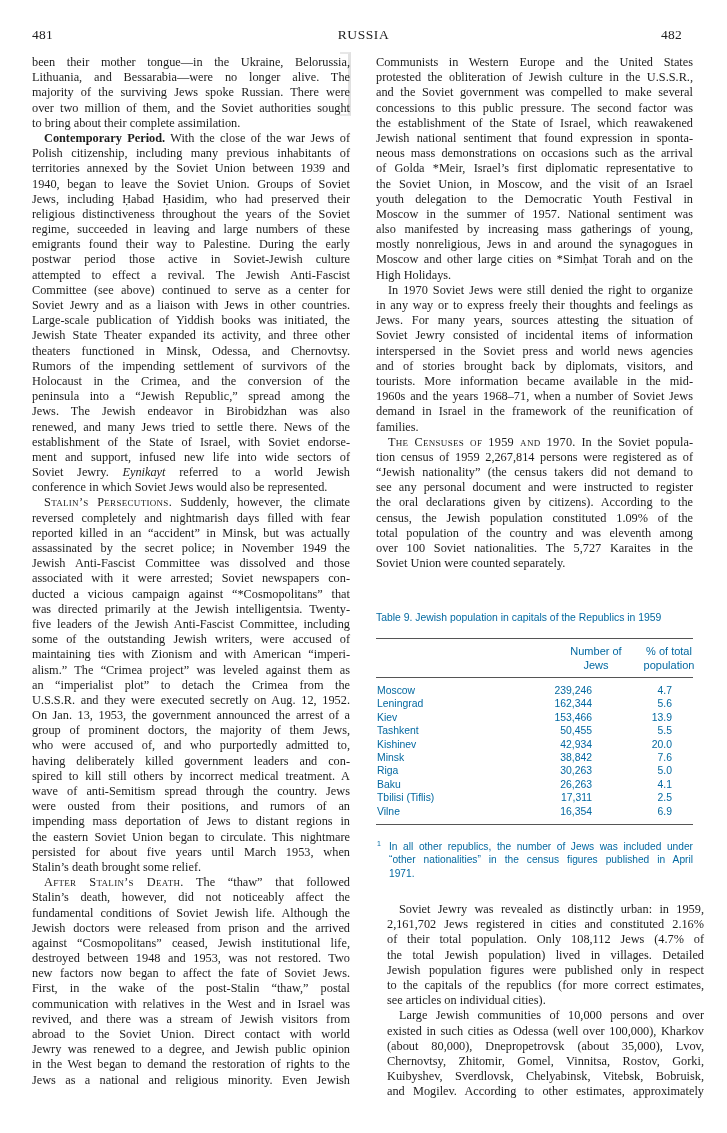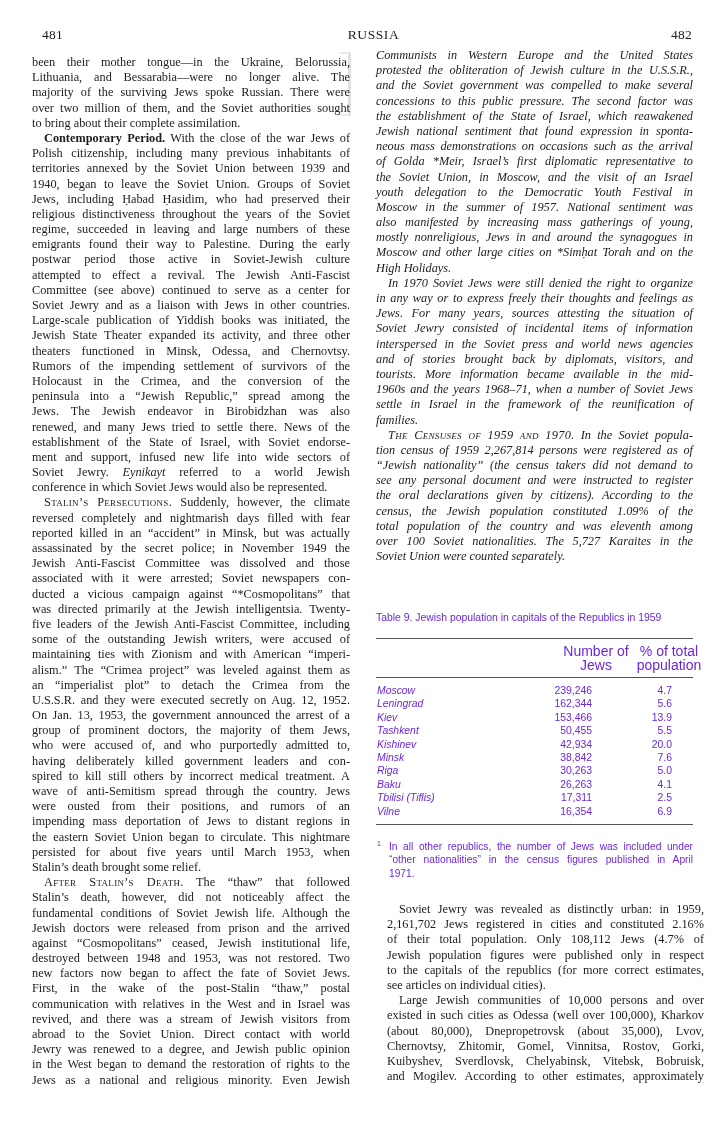--- a/index.html
+++ b/index.html
@@ -1,52 +1,52 @@
 <!DOCTYPE html>
 <html><head>
 <meta charset="utf-8">
 <style>
   html, body { margin: 0; padding: 0; background: #ffffff; }
   body {
     width: 727px; height: 1133px; position: relative; overflow: hidden;
     font-family: "Liberation Serif", "DejaVu Serif", serif;
     color: #1c1c1c;
   }
-  .running-head { position: absolute; top: 27px; font-size: 13.5px; letter-spacing: 0.2px; margin-left: 10px; }
+  .running-head { position: absolute; top: 27px; font-size: 13.5px; letter-spacing: 0.2px; }
   .pg-left { left: 32px; }
   .pg-right { left: 661px; }
   .title { left: 0; width: 727px; text-align: center; letter-spacing: 0.6px; }
 
   .col { position: absolute; width: 318px; font-size: 12.3px; line-height: 15.2px; }
   .col-left { left: 32px; top: 55px; }
-  .col-right { left: 376px; top: 48px; width: 317px; font-style: italic; }
+  .col-right { left: 376px; top: 55px; width: 317px; }
 
   .ln { display: block; text-align: justify; text-align-last: justify; white-space: nowrap; overflow: visible; height: 15.2px; }
   .ln.last { text-align-last: left; }
   .ln.indent { padding-left: 12px; }
   .para { display: block; }
 
   .sc { font-variant: small-caps; letter-spacing: 0.3px; }
   .bold { font-weight: bold; }
   .ital { font-style: italic; }
 
   .gutter-mark { position: absolute; left: 340px; top: 52px; width: 8px; height: 60px;
     border-right: 3px solid #dadada; border-top: 2px solid #e2e2e2; border-bottom: 2px solid #e6e6e6; opacity: 0.8; }
 
   
   .tbl-wrap { position: absolute; left: 376px; top: 612px; width: 317px;
-    font-family: "Liberation Sans", "DejaVu Sans", sans-serif; color: #6d28d9; }
+    font-family: "Liberation Sans", "DejaVu Sans", sans-serif; color: #0369a1; }
   .tbl-caption { font-size: 10.4px; height: 16px; }
   .rule { border-top: 1px solid #555; height: 0; }
-  .tbl-head { position: relative; height: 38px; font-size: 14px; line-height: 13.5px; }
+  .tbl-head { position: relative; height: 38px; font-size: 11px; line-height: 13.5px; }
   .th-num { position: absolute; left: 180px; top: 6px; width: 80px; text-align: center; }
   .th-pct { position: absolute; left: 255px; top: 6px; width: 76px; text-align: center; }
   .tbl-body { padding-top: 6px; padding-bottom: 6px; }
   .tr { position: relative; height: 13.4px; font-size: 10.4px; line-height: 13.4px; }
-  .td-city { position: absolute; left: 1px; font-style: italic; }
+  .td-city { position: absolute; left: 1px; }
   .td-num { position: absolute; right: 101px; text-align: right; }
   .td-pct { position: absolute; right: 21px; text-align: right; }
   .tbl-note { position: relative; margin-top: 15px; font-size: 10.2px; line-height: 13.5px; padding-left: 13px; }
   .tbl-note sup { position: absolute; left: 1px; top: -3px; font-size: 7px; }
   .tbl-note .nl { display: block; text-align: justify; text-align-last: justify; white-space: nowrap; }
   .tbl-note .nl.last { text-align-last: left; }
 
   .col-right2 { position: absolute; left: 387px; top: 902px; width: 317px; font-size: 12.3px; line-height: 15.2px; }
 </style>
 </head>
@@ -163,21 +163,21 @@
     </div>
   <div class="para" id="R-p2">
       <span class="ln indent">In 1970 Soviet Jews were still denied the right to organize</span>
       <span class="ln">in any way or to express freely their thoughts and feelings as</span>
       <span class="ln">Jews. For many years, sources attesting the situation of</span>
       <span class="ln">Soviet Jewry consisted of incidental items of information</span>
       <span class="ln">interspersed in the Soviet press and world news agencies</span>
       <span class="ln">and of stories brought back by diplomats, visitors, and</span>
       <span class="ln">tourists. More information became available in the mid-</span>
       <span class="ln">1960s and the years 1968–71, when a number of Soviet Jews</span>
-      <span class="ln">settle in Israel in the framework of the reunification of</span>
+      <span class="ln">demand in Israel in the framework of the reunification of</span>
       <span class="ln last">families.</span>
     </div>
   <div class="para">
     <span class="ln indent"><span class="sc">The Censuses of 1959 and 1970.</span><span> In the Soviet popula-</span></span>
     <div id="R-p3">
         <span class="ln">tion census of 1959 2,267,814 persons were registered as of</span>
         <span class="ln">“Jewish nationality” (the census takers did not demand to</span>
         <span class="ln">see any personal document and were instructed to register</span>
         <span class="ln">the oral declarations given by citizens). According to the</span>
         <span class="ln">census, the Jewish population constituted 1.09% of the</span>
@@ -263,20 +263,21 @@
         <span class="nl last">1971.</span>
       </div>
   </div>
 </div>
 
 <div class="col-right2">
   <div class="para" id="R-p4">
       <span class="ln indent">Soviet Jewry was revealed as distinctly urban: in 1959,</span>
       <span class="ln">2,161,702 Jews registered in cities and constituted 2.16%</span>
       <span class="ln">of their total population. Only 108,112 Jews (4.7% of</span>
+      <span class="ln">the total Jewish population) lived in villages. Detailed</span>
       <span class="ln">Jewish population figures were published only in respect</span>
       <span class="ln">to the capitals of the republics (for more correct estimates,</span>
       <span class="ln last">see articles on individual cities).</span>
     </div>
   <div class="para" id="R-p5">
       <span class="ln indent">Large Jewish communities of 10,000 persons and over</span>
       <span class="ln">existed in such cities as Odessa (well over 100,000), Kharkov</span>
       <span class="ln">(about 80,000), Dnepropetrovsk (about 35,000), Lvov,</span>
       <span class="ln">Chernovtsy, Zhitomir, Gomel, Vinnitsa, Rostov, Gorki,</span>
       <span class="ln">Kuibyshev, Sverdlovsk, Chelyabinsk, Vitebsk, Bobruisk,</span>

